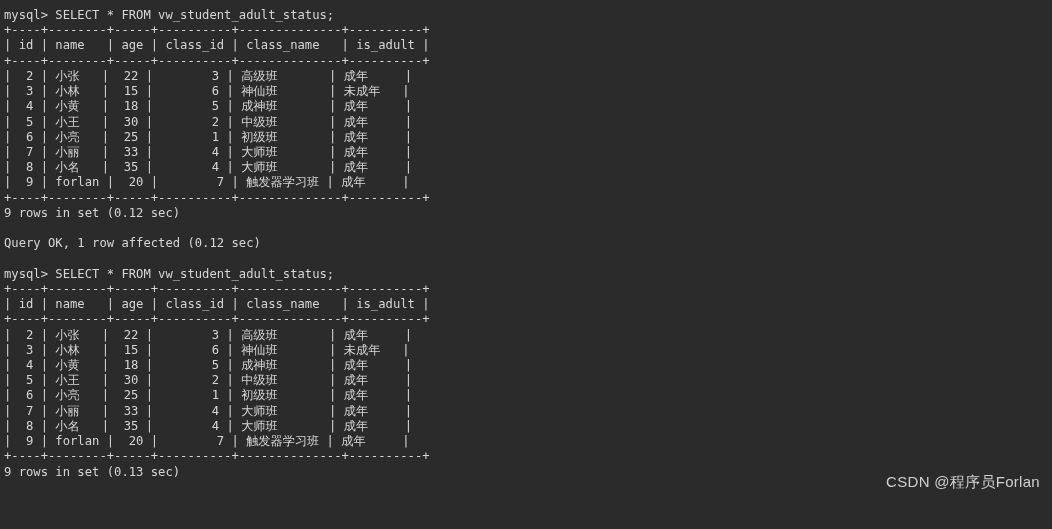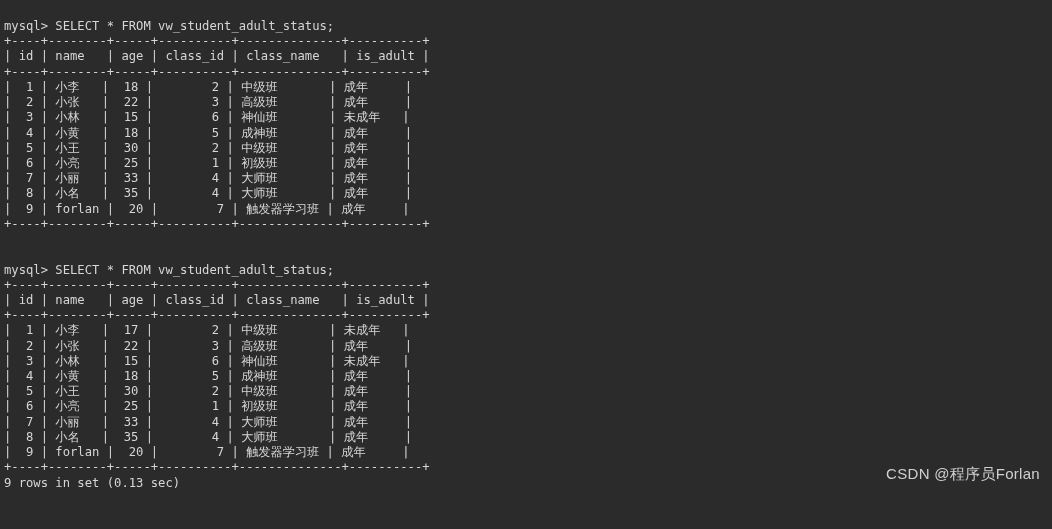--- a/index.html
+++ b/index.html
@@ -11,70 +11,70 @@
     position: relative;
     width: 1052px;
     height: 493px;
     background: #2b2b2b;
     overflow: hidden;
     font-family: "DejaVu Sans Mono", "Liberation Mono", monospace;
     font-size: 12.2px;
     line-height: 15.22px;
     color: #d6d6d6;
     box-sizing: border-box;
-    padding: 19px 0 0 4px;
+    padding: 8px 0 0 4px;
     -webkit-font-smoothing: none;
   }
   .line {
     white-space: pre;
     height: 15.22px;
     letter-spacing: 0px;
   }
   .blank {
     height: 15.22px;
   }
   .watermark {
     position: absolute;
     right: 12px;
-    bottom: 12px;
+    bottom: 4px;
     font-family: "Liberation Sans", "DejaVu Sans", sans-serif;
     font-size: 15px;
     color: #cfcfcf;
     white-space: pre;
     letter-spacing: 0.3px;
   }
 </style>
 </head>
 <body>
 
 <div id="terminal">
 
   <div class="line">mysql&gt; SELECT * FROM vw_student_adult_status;</div>
   <div class="line">+----+--------+-----+----------+--------------+----------+</div>
   <div class="line">| id | name   | age | class_id | class_name   | is_adult |</div>
   <div class="line">+----+--------+-----+----------+--------------+----------+</div>
-  <div class="line">|  1 | 小李   |  18 |        2 | 中级班       | 成年     |</div>
   <div class="line">|  2 | 小张   |  22 |        3 | 高级班       | 成年     |</div>
   <div class="line">|  3 | 小林   |  15 |        6 | 神仙班       | 未成年   |</div>
   <div class="line">|  4 | 小黄   |  18 |        5 | 成神班       | 成年     |</div>
   <div class="line">|  5 | 小王   |  30 |        2 | 中级班       | 成年     |</div>
   <div class="line">|  6 | 小亮   |  25 |        1 | 初级班       | 成年     |</div>
   <div class="line">|  7 | 小丽   |  33 |        4 | 大师班       | 成年     |</div>
   <div class="line">|  8 | 小名   |  35 |        4 | 大师班       | 成年     |</div>
   <div class="line">|  9 | forlan |  20 |        7 | 触发器学习班 | 成年     |</div>
   <div class="line">+----+--------+-----+----------+--------------+----------+</div>
+  <div class="line">9 rows in set (0.12 sec)</div>
   <div class="blank"></div>
 
+  <div class="line">Query OK, 1 row affected (0.12 sec)</div>
   <div class="blank"></div>
 
   <div class="line">mysql&gt; SELECT * FROM vw_student_adult_status;</div>
   <div class="line">+----+--------+-----+----------+--------------+----------+</div>
   <div class="line">| id | name   | age | class_id | class_name   | is_adult |</div>
   <div class="line">+----+--------+-----+----------+--------------+----------+</div>
-  <div class="line">|  1 | 小李   |  17 |        2 | 中级班       | 未成年   |</div>
   <div class="line">|  2 | 小张   |  22 |        3 | 高级班       | 成年     |</div>
   <div class="line">|  3 | 小林   |  15 |        6 | 神仙班       | 未成年   |</div>
   <div class="line">|  4 | 小黄   |  18 |        5 | 成神班       | 成年     |</div>
   <div class="line">|  5 | 小王   |  30 |        2 | 中级班       | 成年     |</div>
   <div class="line">|  6 | 小亮   |  25 |        1 | 初级班       | 成年     |</div>
   <div class="line">|  7 | 小丽   |  33 |        4 | 大师班       | 成年     |</div>
   <div class="line">|  8 | 小名   |  35 |        4 | 大师班       | 成年     |</div>
   <div class="line">|  9 | forlan |  20 |        7 | 触发器学习班 | 成年     |</div>
   <div class="line">+----+--------+-----+----------+--------------+----------+</div>
   <div class="line">9 rows in set (0.13 sec)</div>

